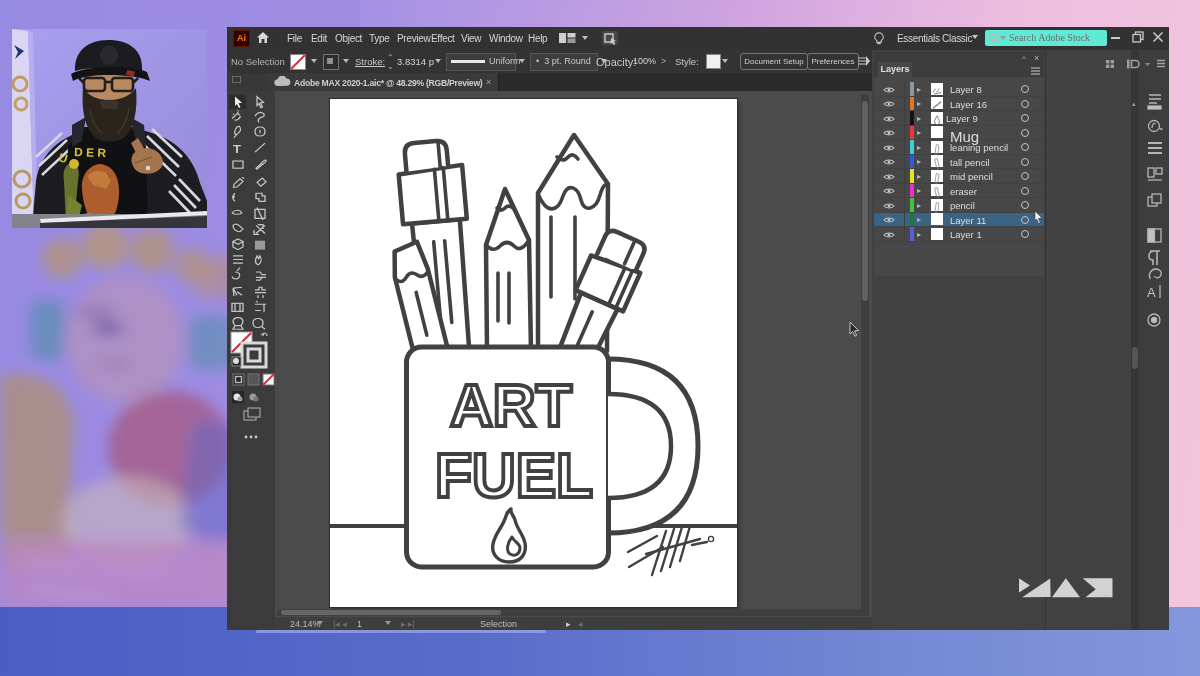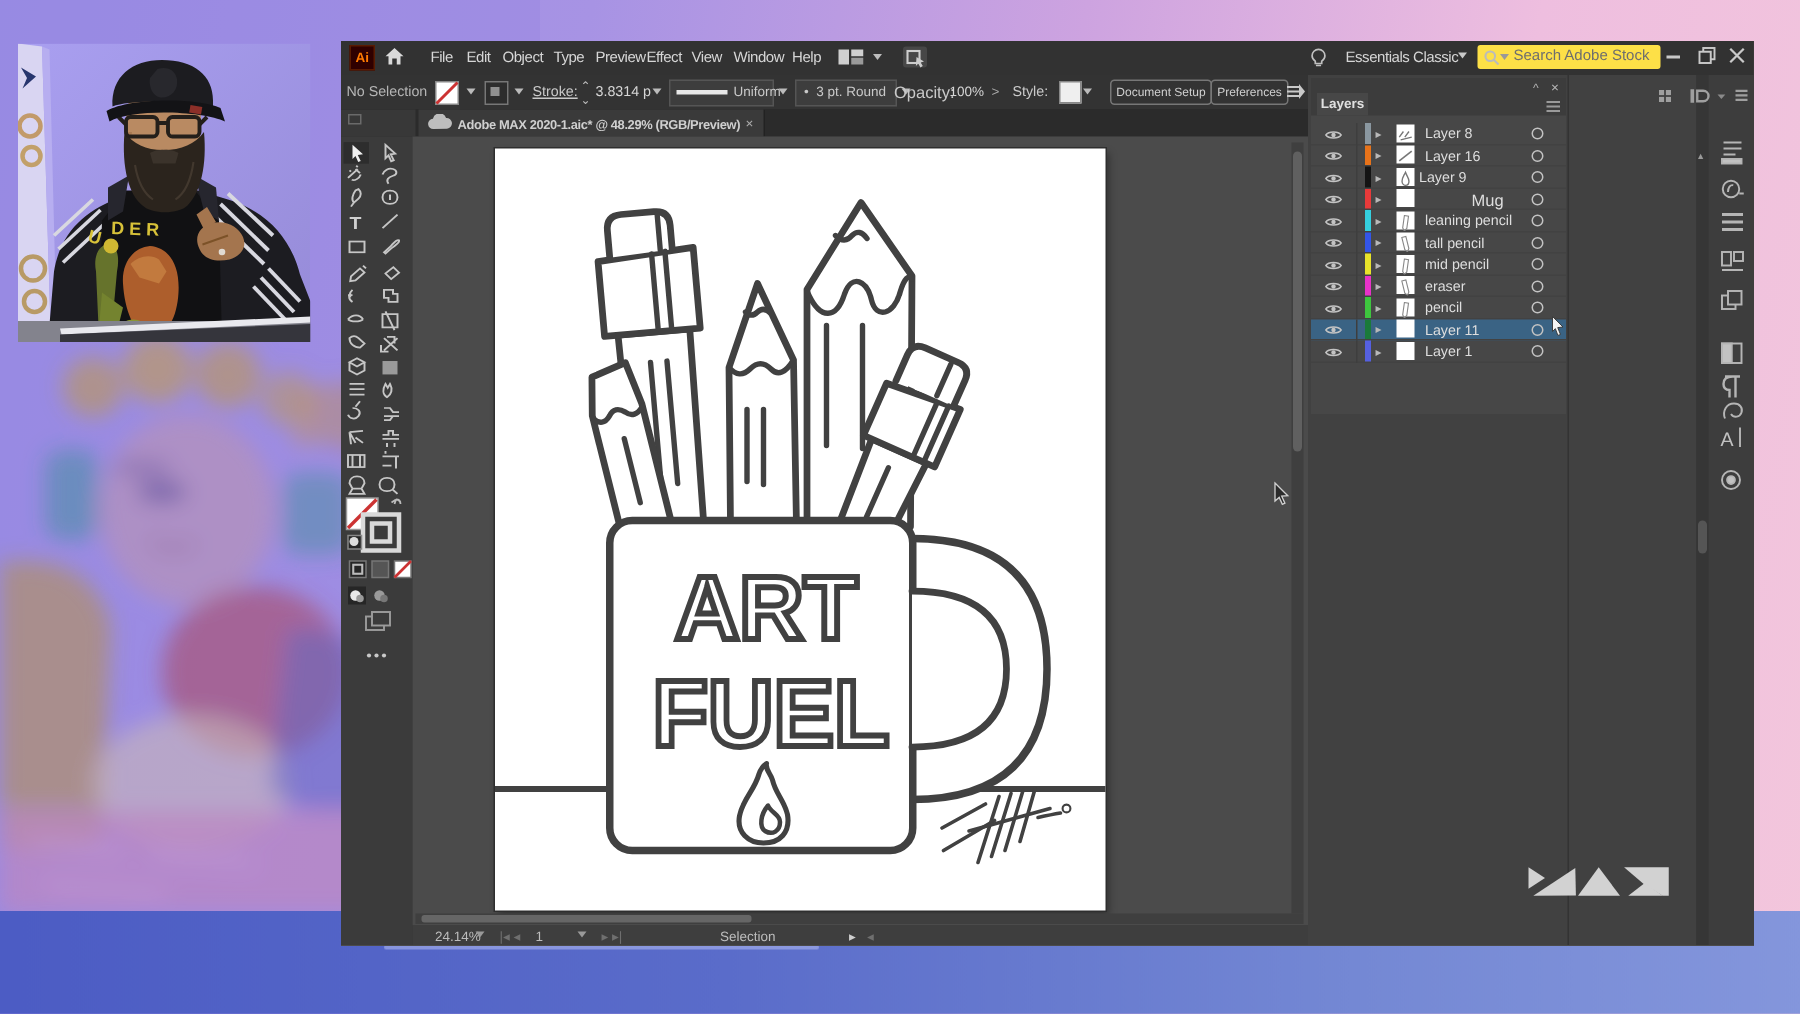--- a/index.html
+++ b/index.html
@@ -168,21 +168,21 @@
         <rect x="1" y="1" width="16" height="14" rx="2" fill="#474747"></rect>
         <rect x="4" y="4" width="8" height="8" fill="none" stroke="#cdcdcd" stroke-width="1.4"></rect>
         <path d="M10 8 l5 3 -2.2.6 1.4 2.4 -1.6 1 -1.4-2.6 -1.6 1.6 Z" fill="#cdcdcd"></path>
       </svg>
 
     <svg class="abs" style="left:646px;top:5px;" width="12" height="13" viewBox="0 0 14 15">
         <path d="M7 1 C9.8 1 12 3.2 12 6 C12 8 10.8 9.3 9.5 10.2 L9.5 12 L4.5 12 L4.5 10.2 C3.2 9.3 2 8 2 6 C2 3.2 4.2 1 7 1 Z M5 13.5 L9 13.5" fill="none" stroke="#c0c0c0" stroke-width="1.3"></path>
       </svg>
     <div class="abs mtxt" style="left:670px;top:6px;font-size:10px;">Essentials Classic</div>
     <div class="abs" style="left:745px;top:8px;width:0;height:0;border-left:3.5px solid transparent;border-right:3.5px solid transparent;border-top:4.5px solid #c9c9c9;"></div>
-    <div class="abs" style="left:758px;top:3px;width:122px;height:16px;background:#fde047;border-radius:2px;">
+    <div class="abs" style="left:758px;top:3px;width:122px;height:16px;background:#5eead4;border-radius:2px;font-family:Liberation Serif, serif;">
       <svg class="abs" style="left:4px;top:3px" width="11" height="11" viewBox="0 0 11 11">
           <circle cx="4.5" cy="4.5" r="3.2" fill="none" stroke="#bbbbbb" stroke-width="1.4"></circle>
           <path d="M7 7 L10 10" stroke="#bbbbbb" stroke-width="1.4"></path>
         </svg>
       <span class="abs" style="left:15px;top:0;width:0;height:0;border-left:3px solid transparent;border-right:3px solid transparent;border-top:4px solid #999;margin-top:6px;"></span>
       <span class="abs" style="left:24px;top:2px;color:#6e6e6e;font-size:10px;">Search Adobe Stock</span>
     </div>
     <div class="abs" style="left:884px;top:10px;width:9px;height:2px;background:#c9c9c9;"></div>
     <svg class="abs" style="left:905px;top:4px;" width="12" height="12" viewBox="0 0 12 12">
         <rect x="3.5" y="1" width="7.5" height="7.5" fill="none" stroke="#c9c9c9" stroke-width="1.3"></rect>
@@ -222,21 +222,21 @@
     <span class="abs" style="left:513px;top:3px;width:66px;height:15px;border:1px solid #777;border-radius:3px;color:#d0d0d0;font-size:8px;text-align:center;line-height:15px;">Document Setup</span>
     <span class="abs" style="left:580px;top:3px;width:50px;height:15px;border:1px solid #777;border-radius:3px;color:#d0d0d0;font-size:8px;text-align:center;line-height:15px;">Preferences</span>
     <svg class="abs" style="left:630px;top:4px;" width="14" height="14" viewBox="0 0 14 14">
         <path d="M1 4 h8 M1 7 h8 M1 10 h8" stroke="#c9c9c9" stroke-width="1.2"></path>
         <path d="M9 2 l4 5 -4 5" fill="#c9c9c9"></path>
       </svg>
   </div>
   <div class="abs" id="tabbar">
     <div class="abs" style="left:0;top:0;width:50px;height:18px;background:#383838;"></div>
     <div class="abs" style="left:5px;top:3px;width:7px;height:5px;border:1px solid #6a6a6a;"></div>
-    <div class="abs" style="left:52px;top:0;width:230px;height:18px;background:#3a3a3a;border-right:1px solid #222;white-space:nowrap;">
+    <div class="abs" style="left:41px;top:0;width:230px;height:18px;background:#3a3a3a;border-right:1px solid #222;white-space:nowrap;">
       <svg class="abs" style="left:6px;top:3px;" width="17" height="12" viewBox="0 0 17 12">
           <path d="M4 10 a3.4 3.4 0 0 1 -0.4 -6.8 a4.6 4.6 0 0 1 8.8 -0.6 a3.6 3.6 0 0 1 0.6 7.2 Z" fill="#bdbdbd"></path>
         </svg>
       <span class="abs" style="left:26px;top:4.5px;color:#cfcfcf;font-size:8.6px;font-weight:bold;letter-spacing:-0.25px;">Adobe MAX 2020-1.aic* @ 48.29% (RGB/Preview)</span>
       <span class="abs" style="left:218px;top:4px;color:#aaa;font-size:9px;">×</span>
     </div>
   </div>
   <div class="abs" id="toolbar">
   <svg width="48" height="539" viewBox="0 0 48 539">
     <g stroke="#c6c6c6" stroke-width="1.3" fill="none" transform="translate(0,2) scale(1,0.895)">
@@ -442,21 +442,21 @@
       </div>
       <div class="abs" style="left:0;top:48.5px;width:170px;height:14.5px;border-bottom:1px solid #424242;box-sizing:border-box;">
       <svg class="abs" style="left:9px;top:3.5px" width="12" height="8" viewBox="0 0 13 8">
               <path d="M1 4 C3 1.2 10 1.2 12 4 C10 6.8 3 6.8 1 4 Z" fill="none" stroke="#c3c3c3" stroke-width="1.1"></path>
               <circle cx="6.5" cy="4" r="1.6" fill="#c3c3c3"></circle>
             </svg>
       <span class="abs" style="left:30px;top:0;width:1px;height:14.5px;background:#3e3e3e;"></span>
       <span class="abs" style="left:36px;top:0;width:3.5px;height:13.5px;background:#e83a3a;"></span>
       <span class="abs" style="left:43px;top:2.5px;color:#b8b8b8;font-size:8px;">▸</span>
       <span class="abs" style="left:57px;top:0.8px;width:12px;height:12px;background:#fff;"><svg width="12" height="12" viewBox="0 0 13 13"></svg></span>
-      <span class="abs" style="left:76px;top:2px;color:#dedede;font-size:11px;margin-left:31px;">Mug</span>
+      <span class="abs" style="left:76px;top:2px;color:#dedede;font-size:15px;">Mug</span>
       <span class="abs" style="left:147px;top:3.2px;width:6px;height:6px;border:1.4px solid #c3c3c3;border-radius:50%;"></span>
       </div>
       <div class="abs" style="left:0;top:63.0px;width:170px;height:14.5px;border-bottom:1px solid #424242;box-sizing:border-box;">
       <svg class="abs" style="left:9px;top:3.5px" width="12" height="8" viewBox="0 0 13 8">
               <path d="M1 4 C3 1.2 10 1.2 12 4 C10 6.8 3 6.8 1 4 Z" fill="none" stroke="#c3c3c3" stroke-width="1.1"></path>
               <circle cx="6.5" cy="4" r="1.6" fill="#c3c3c3"></circle>
             </svg>
       <span class="abs" style="left:30px;top:0;width:1px;height:14.5px;background:#3e3e3e;"></span>
       <span class="abs" style="left:36px;top:0;width:3.5px;height:13.5px;background:#35d0e0;"></span>
       <span class="abs" style="left:43px;top:2.5px;color:#b8b8b8;font-size:8px;">▸</span>

